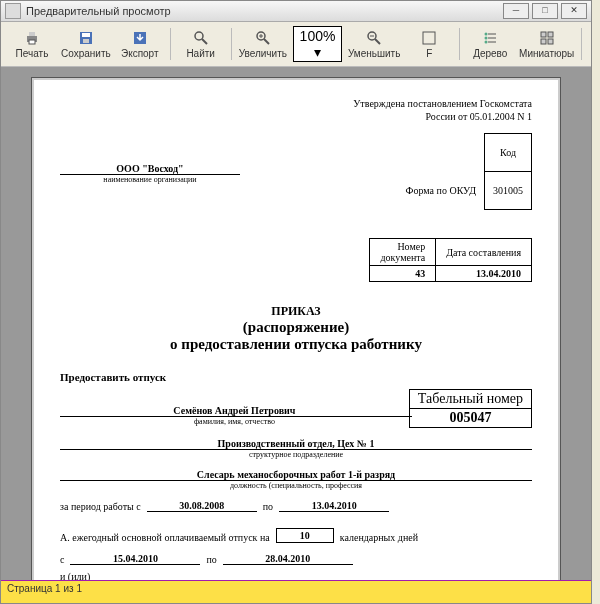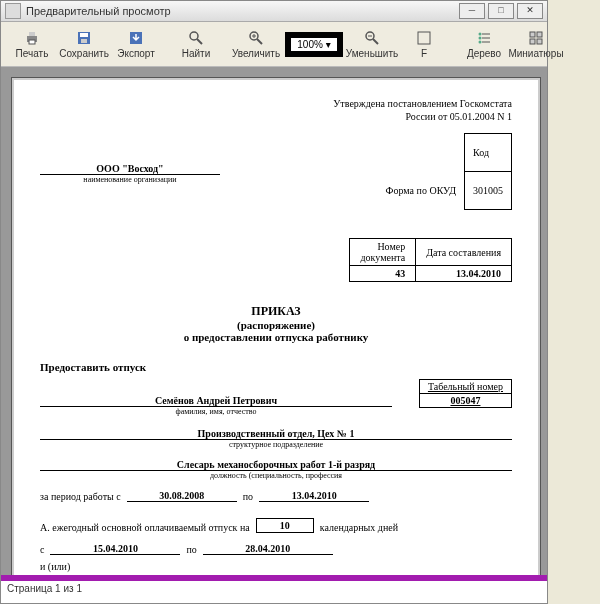--- a/index.html
+++ b/index.html
@@ -1,51 +1,51 @@
 <!DOCTYPE html>
 <html><head>
 <meta charset="utf-8">
 <style>
   html, body { margin:0; padding:0; font-family: Tahoma, Arial, sans-serif; font-size:11px; background:#ece9d8; }
-  .window { width:548px; height:604px; border:1px solid #888; box-sizing:border-box; background:#ece9d8; display:flex; flex-direction:column; }
+  .window { width:592px; height:604px; border:1px solid #888; box-sizing:border-box; background:#ece9d8; display:flex; flex-direction:column; }
   .titlebar { height:20px; background:linear-gradient(#f7f7f7,#dcdcdc); border-bottom:1px solid #aaa; display:flex; align-items:center; padding:0 4px; font-size:11px; color:#333; }
   .titlebar .ticon { width:14px; height:14px; background:#ddd; border:1px solid #999; margin-right:5px; }
   .titlebar .spacer { flex:1; }
   .winbtn { width:24px; height:14px; margin-left:3px; border:1px solid #888; background:#eee; font-size:9px; line-height:12px; text-align:center; color:#444; }
   .closebtn { color:#333; }
   .toolbar { height:40px; border-bottom:1px solid #bbb; background:#efece0; display:flex; align-items:center; padding:2px 6px; gap:2px; }
   .tbtn { display:flex; flex-direction:column; align-items:center; justify-content:center; padding:2px 4px; min-width:42px; font-size:10px; color:#333; cursor:pointer; }
   .tbtn .ico { width:16px; height:16px; display:flex; align-items:center; justify-content:center; margin-bottom:2px;}
   .tbtn svg { width:16px; height:16px; }
   .tsep { width:1px; height:32px; background:#bbb; margin:0 3px; }
-  .zoombox { font-size:10px; min-width:42px; text-align:center; border:6px solid #000000; background:#fff; padding:1px 2px; margin:0 2px; }
+  .zoombox { font-size:14px; min-width:42px; text-align:center; border:1px solid #000000; background:#fff; padding:1px 2px; margin:0 2px; }
   .workarea { flex:1; background:#999; overflow:hidden; position:relative; display:flex; flex-direction:column; }
   .scrollwrap { flex:1; overflow:auto; padding:10px; }
   .page { width:530px; min-height:700px; margin:0 auto; background:#fff; border:1px solid #555; box-shadow:0 0 0 2px #ccc inset; padding:20px 28px; box-sizing:border-box; font-size:10px; color:#000; position:relative; font-family:"Times New Roman", serif; }
   .hdr-right { text-align:right; line-height:1.25; font-size:10px; }
   .codesbox { float:right; margin-top:10px; }
   .codesbox table { border-collapse:collapse; font-size:10px; }
-  .codesbox td, .codesbox th { border:1px solid #000; padding:13px 8px; text-align:left; font-weight:normal; }
+  .codesbox td, .codesbox th { border:1px solid #000; padding:13px 8px; text-align:center; font-weight:normal; }
   .codelbl { text-align:right; padding:2px 6px; border:none !important; }
   .orgrow { margin-top:40px; }
   .uline { display:inline-block; border-bottom:1px solid #000; text-align:center; }
   .caption { font-size:8px; text-align:center; }
   .docmeta { float:right; clear:right; margin-top:28px; }
   .docmeta table { border-collapse:collapse; font-size:10px; }
   .docmeta td, .docmeta th { border:1px solid #000; padding:2px 10px; text-align:right; font-weight:normal; }
   .title { text-align:center; font-weight:bold; font-size:12px; margin-top:22px; }
-  .subtitle { text-align:center; font-weight:bold; font-size:11px; }
+  .subtitle { text-align:center; font-weight:bold; font-size:15px; }
   .section { font-weight:bold; margin-top:18px; font-size:11px; }
   .tabnum { float:right; margin-top:6px; }
-  .tabnum table { border-collapse:collapse; font-size:10px;text-decoration:underline; }
+  .tabnum table { border-collapse:collapse; font-size:14px; }
   .tabnum th, .tabnum td { border:1px solid #000; padding:1px 8px; font-weight:normal; text-align:center; }
   .fullline { border-bottom:1px solid #000; text-align:center; padding-top:4px; font-weight:bold; }
   .row { margin-top:10px; display:flex; align-items:flex-end; gap:6px; }
   .box { border:1px solid #000; padding:1px 8px; min-width:40px; text-align:center; font-weight:bold; display:inline-block; }
-  .statusbar { height:18px; border-top:6px solid #a21caf; background:#ffffff; font-size:10px; padding:2px 6px; color:#333; }
+  .statusbar { height:18px; border-top:1px solid #a21caf; background:#fde047; font-size:10px; padding:2px 6px; color:#333; }
 </style>
 </head>
 <body>
 
 <div class="window">
 
   <div class="titlebar">
     <div class="ticon"></div>
     <span>Предварительный просмотр</span>
     <div class="spacer"></div>

